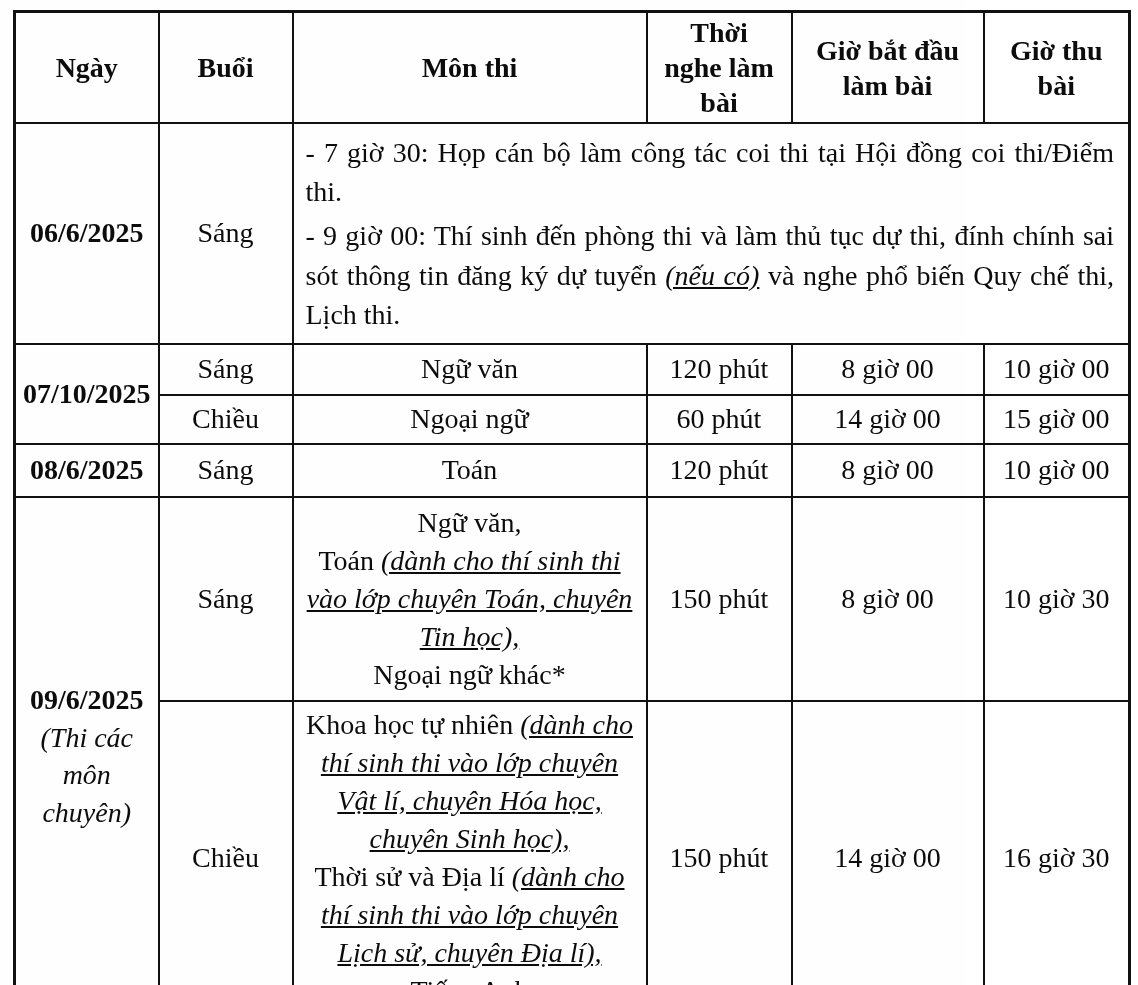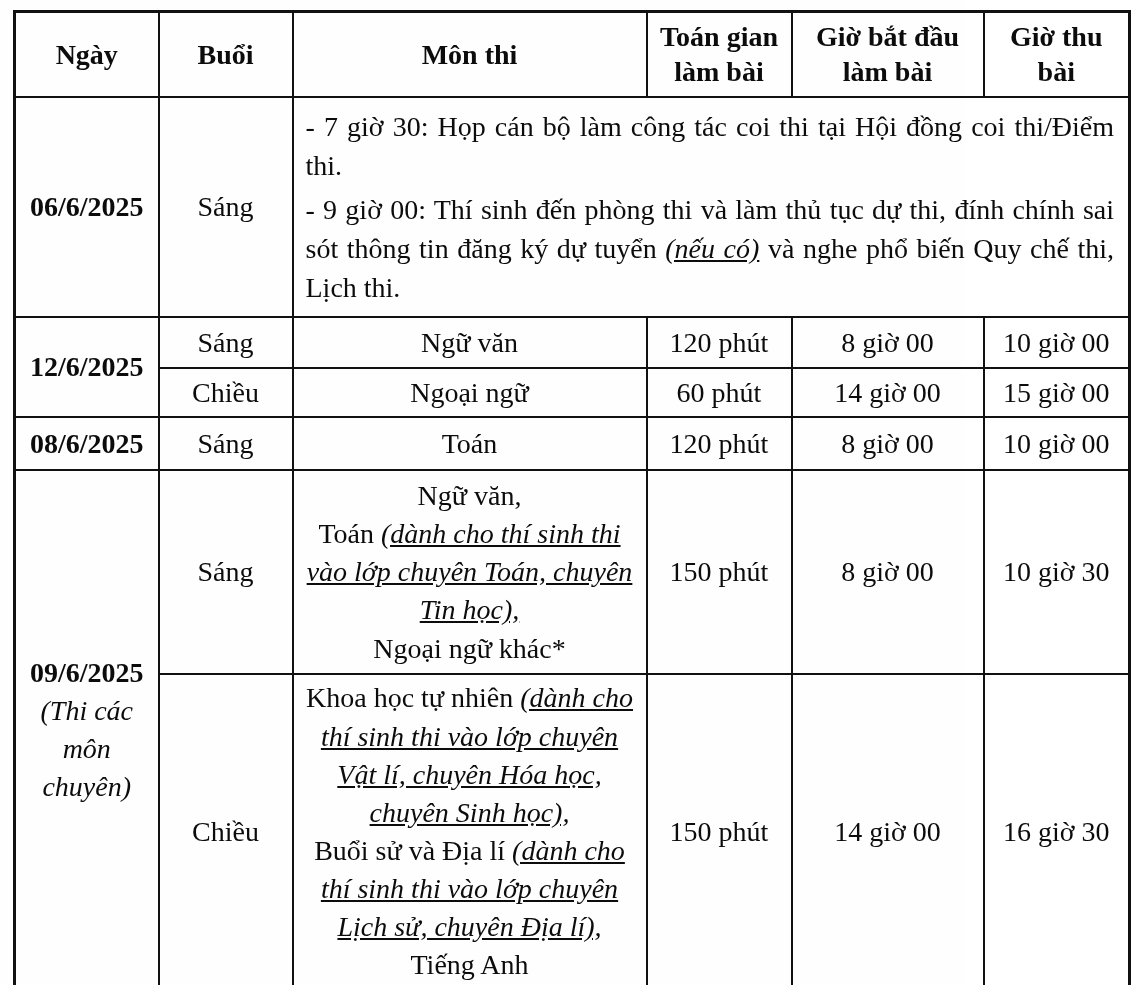--- a/index.html
+++ b/index.html
@@ -82,38 +82,38 @@
         <col class="c-subject">
       <col class="c-duration">
         <col class="c-start">
         <col class="c-collect">
     </colgroup>
     <thead>
       <tr class="r-head">
         <th>Ngày</th>
         <th>Buổi</th>
         <th>Môn thi</th>
-        <th>Toán gian làm bài</th>
+        <th>Thời nghe làm bài</th>
         <th>Giờ bắt đầu làm bài</th>
         <th>Giờ thu bài</th>
       </tr>
     </thead>
     <tbody>
 
       <tr class="r-d1">
         <td class="date-cell">06/6/2025</td>
         <td>Sáng</td>
         <td class="event-cell" colspan="4">
           <p>- 7 giờ 30: Họp cán bộ làm công tác coi thi tại Hội đồng coi thi/Điểm thi.</p>
           <p><span>- 9 giờ 00: Thí sinh đến phòng thi và làm thủ tục dự thi, đính chính sai sót thông tin đăng ký dự tuyển </span><span class="italic">(nếu có)</span><span> và nghe phổ biến Quy chế thi, Lịch thi.</span></p>
         </td>
       </tr>
 
       <tr class="r-d2m">
-        <td class="date-cell" rowspan="2">12/6/2025</td>
+        <td class="date-cell" rowspan="2">07/10/2025</td>
         <td>Sáng</td>
         <td>Ngữ văn</td>
         <td>120 phút</td>
         <td>8 giờ 00</td>
         <td>10 giờ 00</td>
       </tr>
       <tr class="r-d2a">
         <td>Chiều</td>
         <td>Ngoại ngữ</td>
         <td>60 phút</td>
@@ -142,21 +142,21 @@
           <div class="subject-line">Ngoại ngữ khác*</div>
         </td>
         <td>150 phút</td>
         <td>8 giờ 00</td>
         <td>10 giờ 30</td>
       </tr>
       <tr class="r-d4a">
         <td>Chiều</td>
         <td class="subject-cell">
           <div class="subject-line"><span>Khoa học tự nhiên </span><span class="italic">(dành cho thí sinh thi vào lớp chuyên Vật lí, chuyên Hóa học, chuyên Sinh học),</span></div>
-          <div class="subject-line"><span>Buổi sử và Địa lí </span><span class="italic">(dành cho thí sinh thi vào lớp chuyên Lịch sử, chuyên Địa lí),</span></div>
+          <div class="subject-line"><span>Thời sử và Địa lí </span><span class="italic">(dành cho thí sinh thi vào lớp chuyên Lịch sử, chuyên Địa lí),</span></div>
           <div class="subject-line">Tiếng Anh</div>
         </td>
         <td>150 phút</td>
         <td>14 giờ 00</td>
         <td>16 giờ 30</td>
       </tr>
     </tbody>
   </table>
 </div>
 

